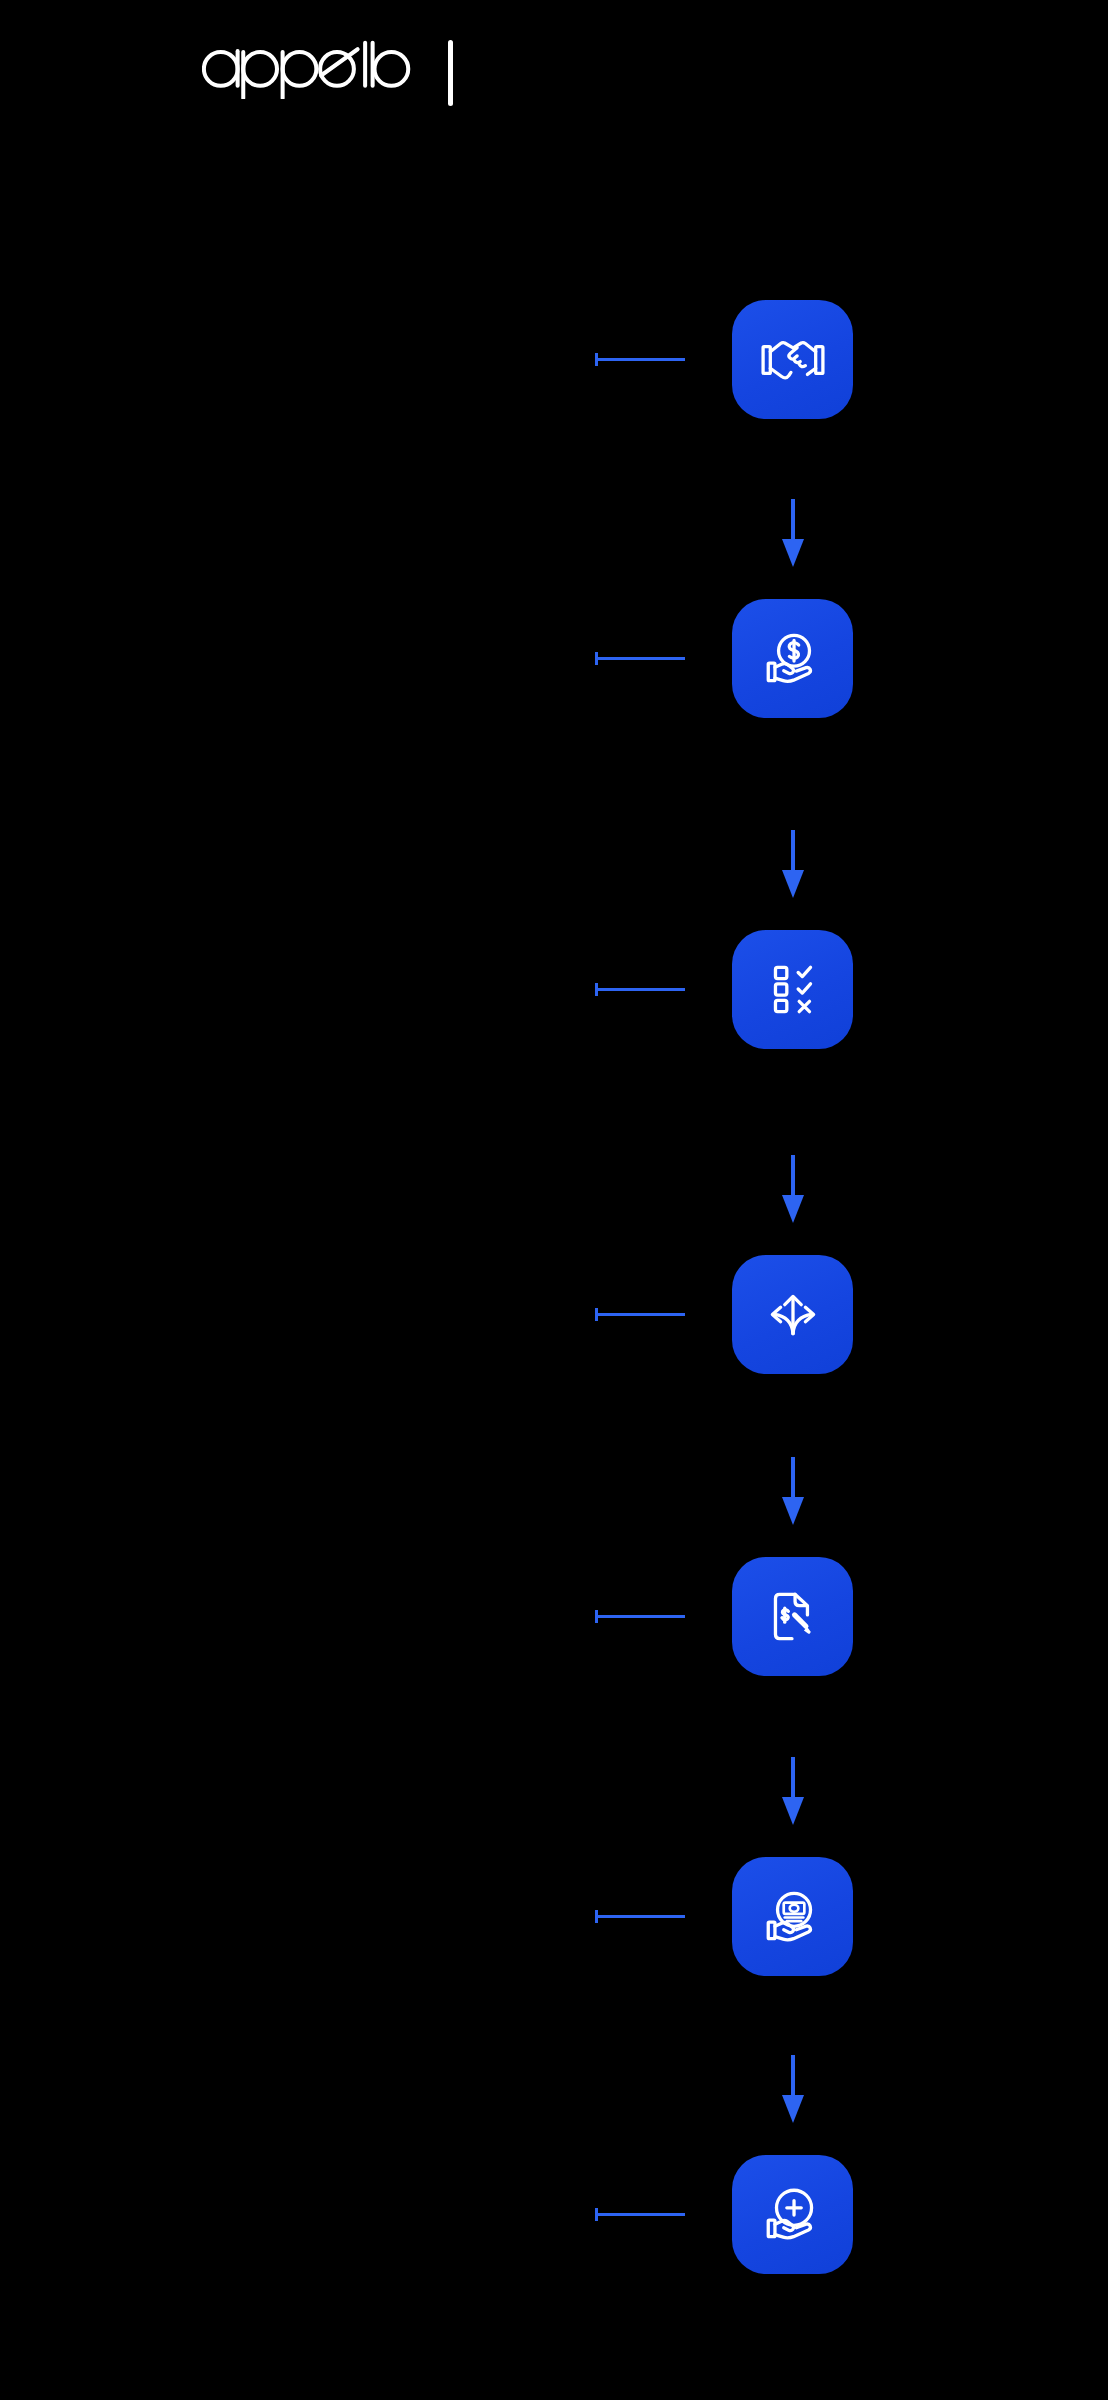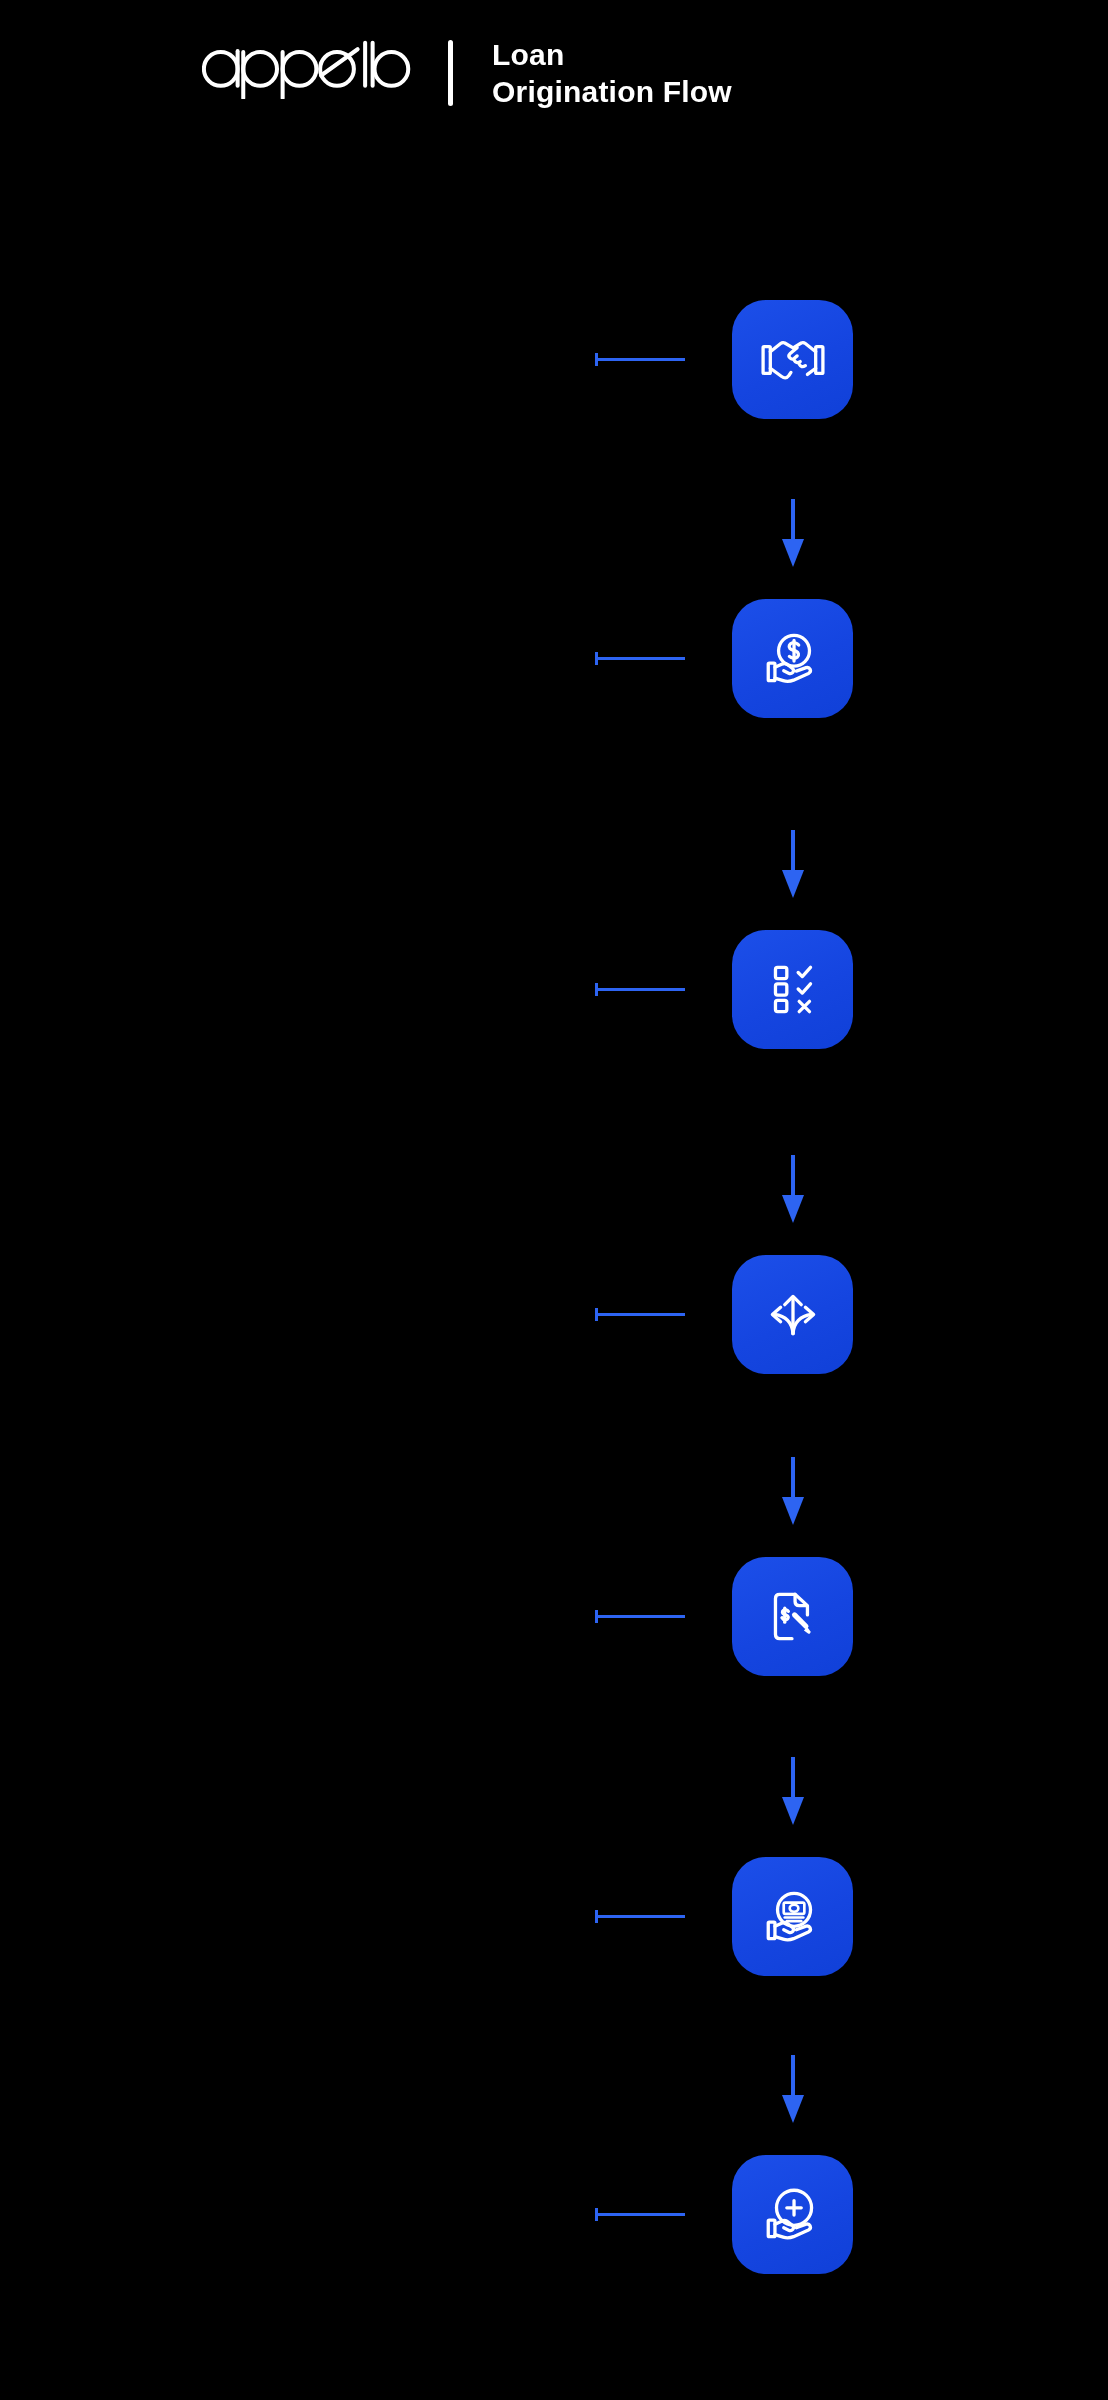--- a/index.html
+++ b/index.html
@@ -52,24 +52,20 @@
         <circle cx="144" cy="34" r="18"></circle>
           <path d="M127,41 L166,13"></path>
         <path d="M174,6 V52"></path>
           <path d="M182,6 V52"></path>
         <circle cx="202" cy="34" r="18"></circle>
       </g>
     </svg>
     <span class="sr">appello</span>
   </div>
   <div class="hdr-divider"></div>
-  <div class="page-title">
-    <span>Loan</span><br>
-    <span>Origination Flow</span>
-  </div>
 
   <div class="step" style="top:300px">
     <div class="connector"></div>
     <div class="tile" aria-label="handshake">
       <svg viewBox="0 0 64 64">
           <g class="ic">
         <rect x="3" y="19" width="7" height="26" rx="1"></rect>
         <rect x="54" y="19" width="7" height="26" rx="1"></rect>
         <path d="M10,24 L20,16 q2,-1.5 4,-0.5 l8.5,5"></path>
         <path d="M54,24 l-10,-8 q-2,-1.5 -4,-0.5 l-7.5,4.5"></path>

